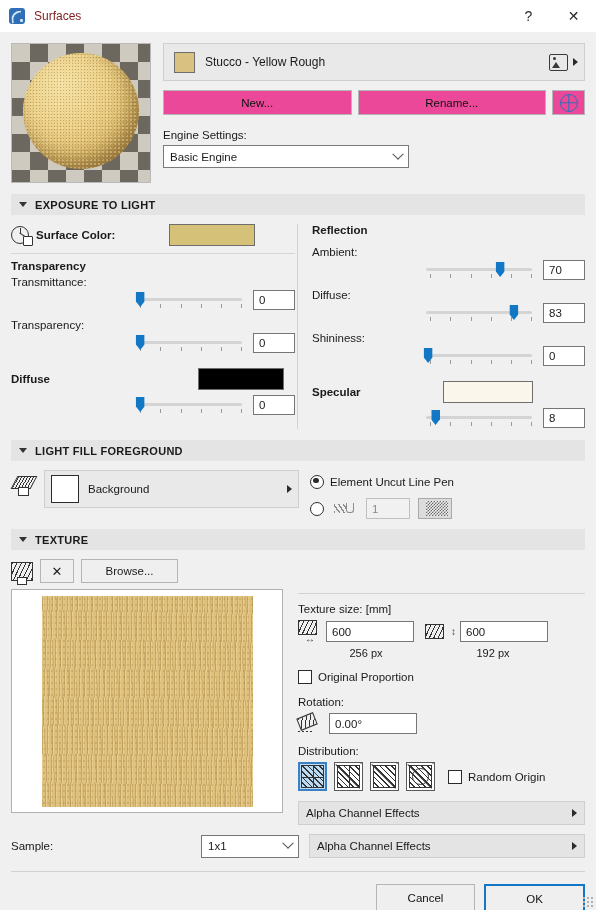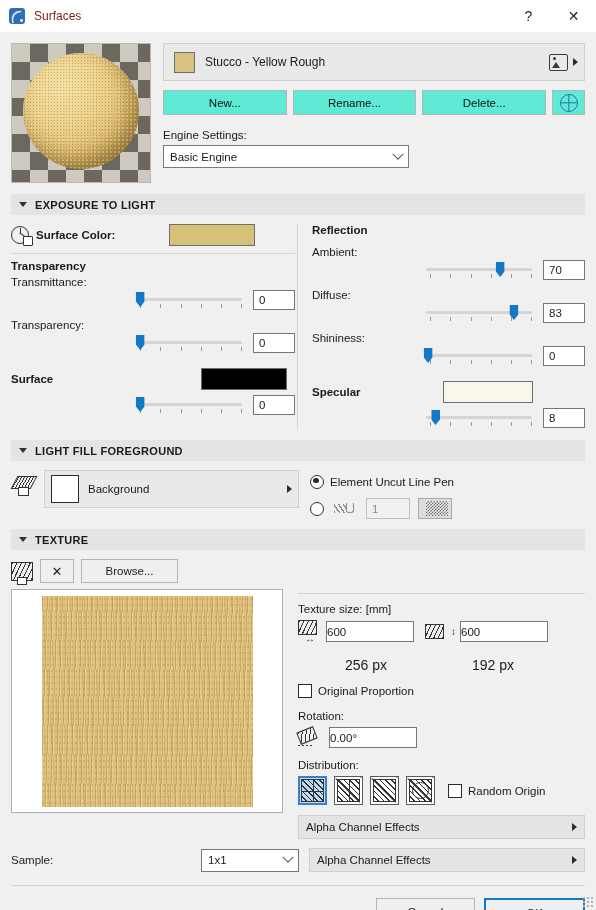--- a/index.html
+++ b/index.html
@@ -50,21 +50,21 @@
   .mat-swatch{width:19px;height:19px;background:#d9c281;border:1px solid #6e6e6e;margin:0 10px 0 4px;flex:none;}
   .mat-name{flex:1;font-size:12px;}
   .pick-icon{width:17px;height:15px;border:1.4px solid #3a3a3a;border-radius:2px;position:relative;margin-right:3px;}
   .pick-icon::before{content:"";position:absolute;left:2px;bottom:2px;width:0;height:0;
       border-left:4px solid transparent;border-right:4px solid transparent;border-bottom:6px solid #3a3a3a;}
   .pick-icon::after{content:"";position:absolute;left:3px;top:2px;width:3px;height:3px;border-radius:50%;background:#3a3a3a;}
   .tri-right{width:0;height:0;border-top:4px solid transparent;border-bottom:4px solid transparent;
              border-left:5px solid #2b2b2b;margin-left:2px;}
 
   .btnrow{display:flex;gap:6px;margin-top:9px;}
-  .btn{height:23px;background:#5eead4;border:1px solid #b5b5b5;font-size:11.5px;color:#111;
+  .btn{height:23px;background:#ec4899;border:1px solid #b5b5b5;font-size:11.5px;color:#111;
        display:flex;align-items:center;justify-content:center;cursor:default;flex:1;font-family:inherit;}
   .btn.icon-btn{flex:none;width:31px;}
   .globe{width:16px;height:16px;border-radius:50%;border:1.4px solid #2f6fb5;position:relative;}
   .globe::before{content:"";position:absolute;left:50%;top:0;width:1.4px;height:100%;
        background:#2f6fb5;transform:translateX(-50%);}
   .globe::after{content:"";position:absolute;top:50%;left:0;width:100%;height:1.4px;
        background:#2f6fb5;transform:translateY(-50%);}
 
   .engine-label{margin-top:14px;font-size:11.5px;}
   .combo{margin-top:4px;height:23px;background:#fff;border:1px solid #7a7a7a;display:flex;
@@ -160,22 +160,22 @@
   .texright{flex:1;padding-left:15px;}
   .tr-hr{height:1px;background:#d2d2d2;margin:4px 0 9px 0;}
   .tr-label{font-size:11.5px;margin-bottom:5px;}
   .sizerow{display:flex;align-items:center;}
   .sz-icon{width:17px;height:13px;position:relative;flex:none;
      border:1.2px solid #333;
      background:repeating-linear-gradient(115deg,#333 0 1px,transparent 1px 4px);}
   .sz-wrap{width:24px;text-align:center;margin-right:4px;}
   .sz-arrow{font-size:10px;color:#333;line-height:8px;}
   .txtbox{height:21px;border:1px solid #767676;background:#fff;font-size:11.5px;display:flex;
-          align-items:center;box-sizing:border-box;}
-  .pxrow{display:flex;margin-top:14px;font-size:14px;}
+          align-items:center;padding-left:5px;box-sizing:border-box;}
+  .pxrow{display:flex;margin-top:4px;font-size:11px;}
   .chk{width:12px;height:12px;border:1.3px solid #2b2b2b;background:#fff;margin-right:6px;flex:none;}
   .chkrow{display:flex;align-items:center;margin-top:11px;}
   .rot-icon{width:24px;height:17px;position:relative;margin-right:7px;flex:none;}
   .rot-icon::before{content:"";position:absolute;left:0;top:0;width:16px;height:11px;
      border:1.2px solid #333;transform:rotate(-22deg);
      background:repeating-linear-gradient(115deg,#333 0 1px,transparent 1px 4px);}
   .rot-icon::after{content:"";position:absolute;left:0;bottom:0;width:16px;height:1px;
      background:repeating-linear-gradient(90deg,#333 0 2px,transparent 2px 4px);}
   .dist-row{display:flex;align-items:center;margin-top:5px;}
   .dist{width:27px;height:27px;border:1px solid #5a5a5a;background:#fff;margin-right:7px;position:relative;overflow:hidden;}
@@ -229,21 +229,20 @@
     <div class="top-right">
       <div class="namebar">
         <div class="mat-swatch"></div>
         <div class="mat-name">Stucco - Yellow Rough</div>
         <div class="pick-icon"></div>
         <div class="tri-right"></div>
       </div>
       <div class="btnrow">
         <div class="btn">New...</div>
         <div class="btn">Rename...</div>
-        <div class="btn">Delete...</div>
         <div class="btn icon-btn">
           <div class="globe"></div>
         </div>
       </div>
       <div class="engine-label">Engine Settings:</div>
       <div class="combo">
         <span>Basic Engine</span>
         <i class="chev"></i>
       </div>
     </div>
@@ -296,21 +295,21 @@
               <i style="left:61%"></i>
               <i style="left:80%"></i>
               <i style="left:99%"></i>
             </div>
           <div class="thumb" style="left:4%"></div>
         </div>
         <div class="numbox">0</div>
       </div>
 
       <div class="row" style="margin-top:14px;">
-        <div class="lbl bold">Surface</div>
+        <div class="lbl bold">Diffuse</div>
         <div class="swatch" style="width:84px;margin-left:148px;background:#000;"></div>
       </div>
       <div class="row" style="justify-content:flex-end;margin-top:4px;">
         <div class="slider">
           <div class="track"></div>
           <div class="ticks">
               <i style="left:4%"></i>
               <i style="left:23%"></i>
               <i style="left:42%"></i>
               <i style="left:61%"></i>

